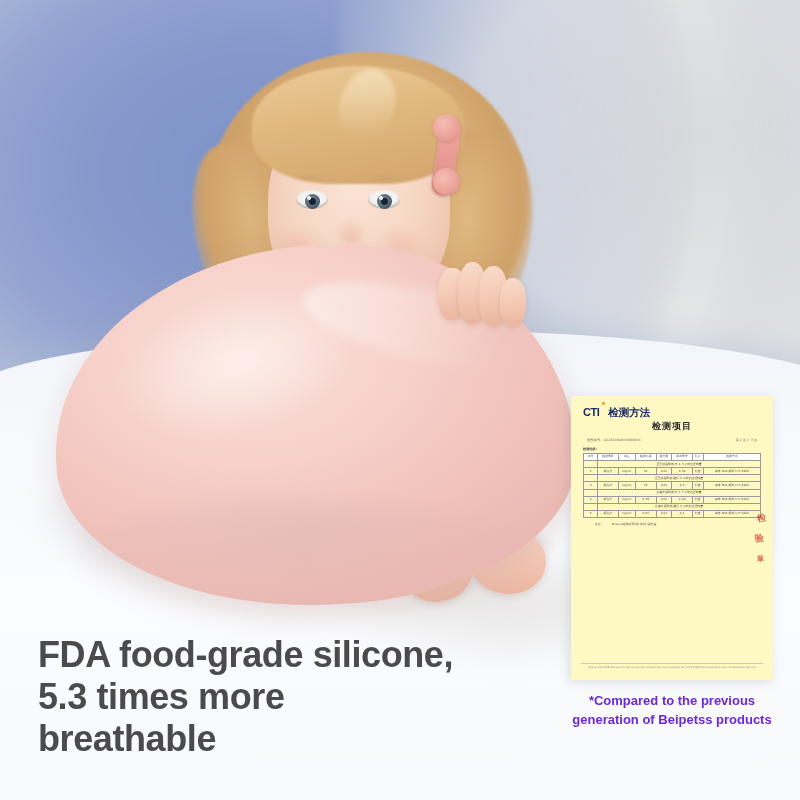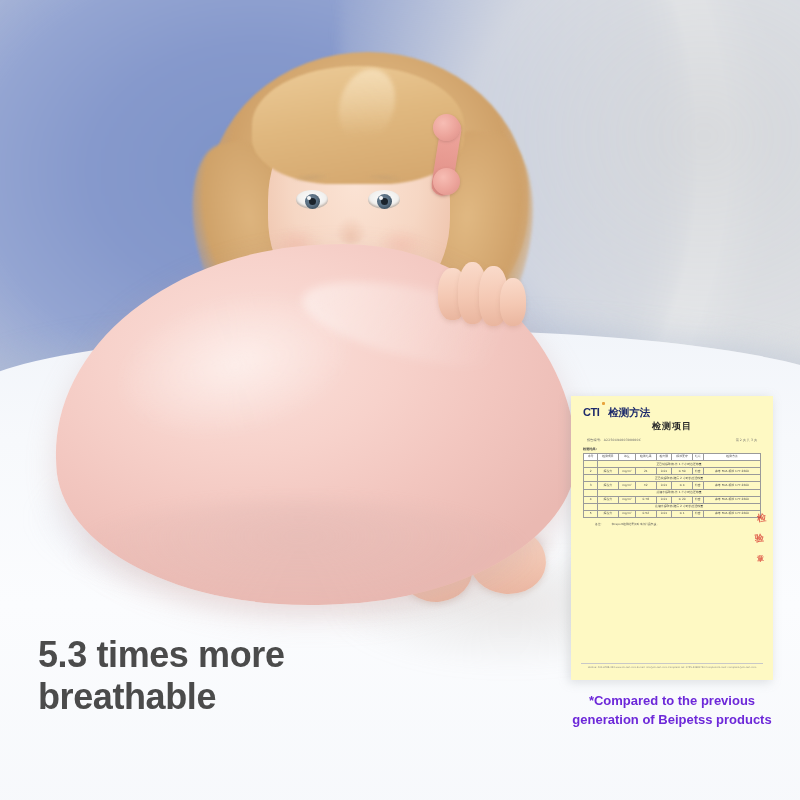--- a/index.html
+++ b/index.html
@@ -508,19 +508,20 @@
     <div class="stamp">
       <span class="stamp-glyph g1">检</span>
       <span class="stamp-glyph g2">验</span>
       <span class="stamp-glyph g3">章</span>
     </div>
 
     <div class="doc-footer">Hotline: 400-6788-333    www.cti-cert.com    E-mail: info@cti-cert.com    Complaint tel: 0755-33681730    Complaint E-mail: complaint@cti-cert.com</div>
   </div>
 
   <div class="headline">
+    <div>FDA food-grade silicone,</div>
     <div>5.3 times more</div>
     <div>breathable</div>
   </div>
 
   <div class="disclaimer">*Compared to the previous generation of Beipetss products</div>
 
 </div>
 
 </body></html>

